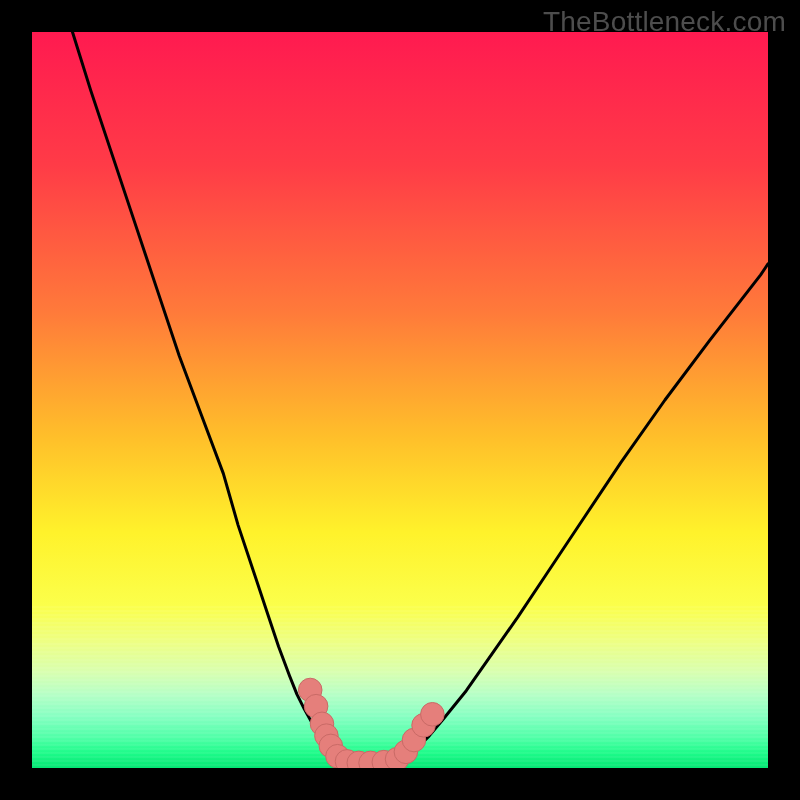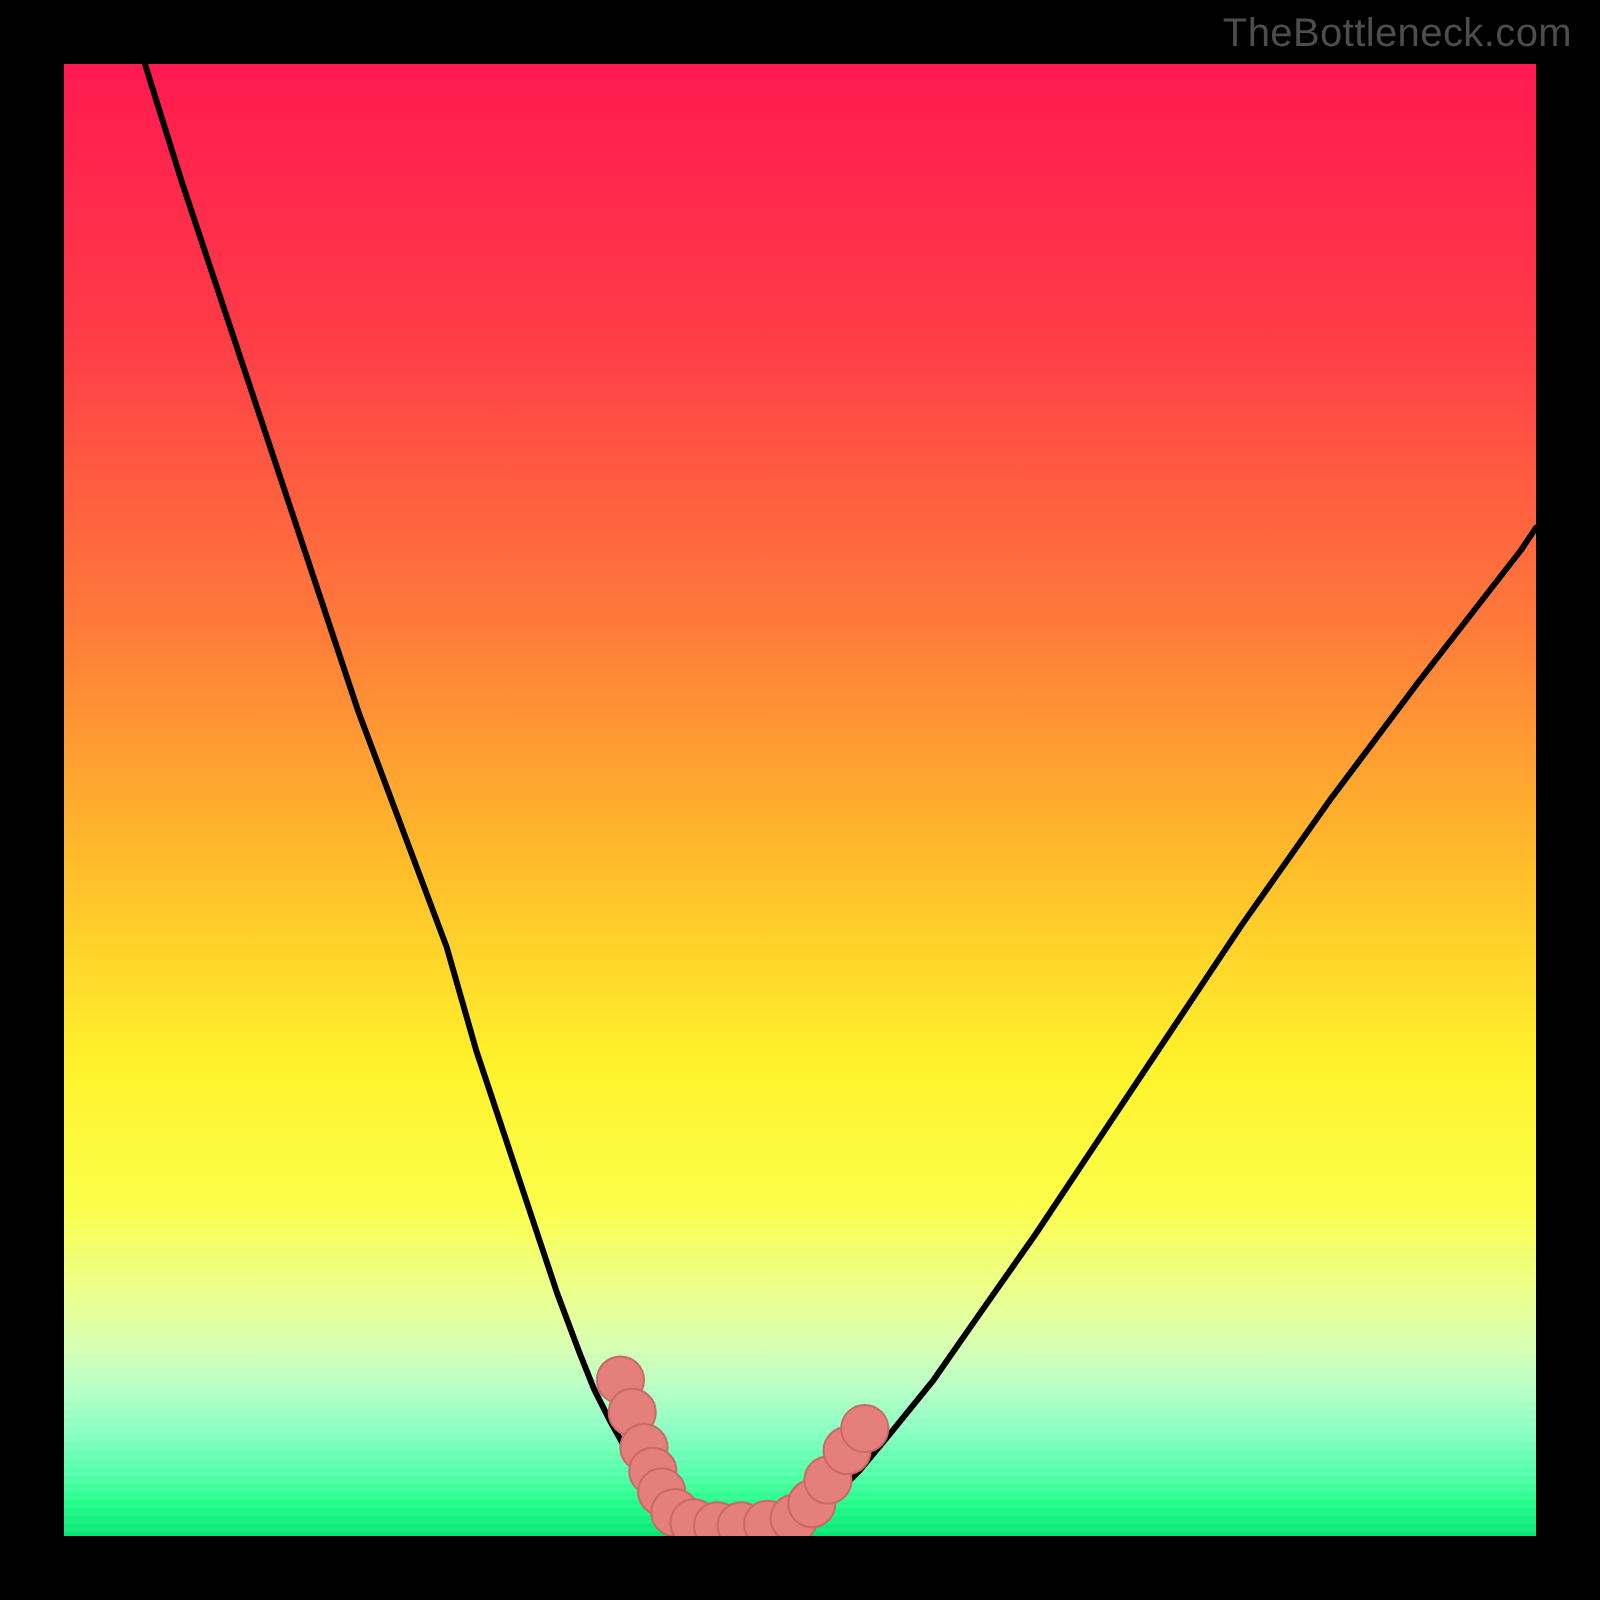--- a/index.html
+++ b/index.html
@@ -34,21 +34,21 @@
   .gradient .band {
     position: absolute;
     left: 0;
     right: 0;
   }
   .watermark {
     position: absolute;
     top: 6px;
     right: 14px;
     color: #4d4d4d;
-    font-size: 20px;
+    font-size: 28px;
     font-weight: 500;
     letter-spacing: 0.2px;
   }
   svg.curves {
     position: absolute;
     inset: 0;
     width: 736px;
     height: 736px;
     overflow: visible;
   }

